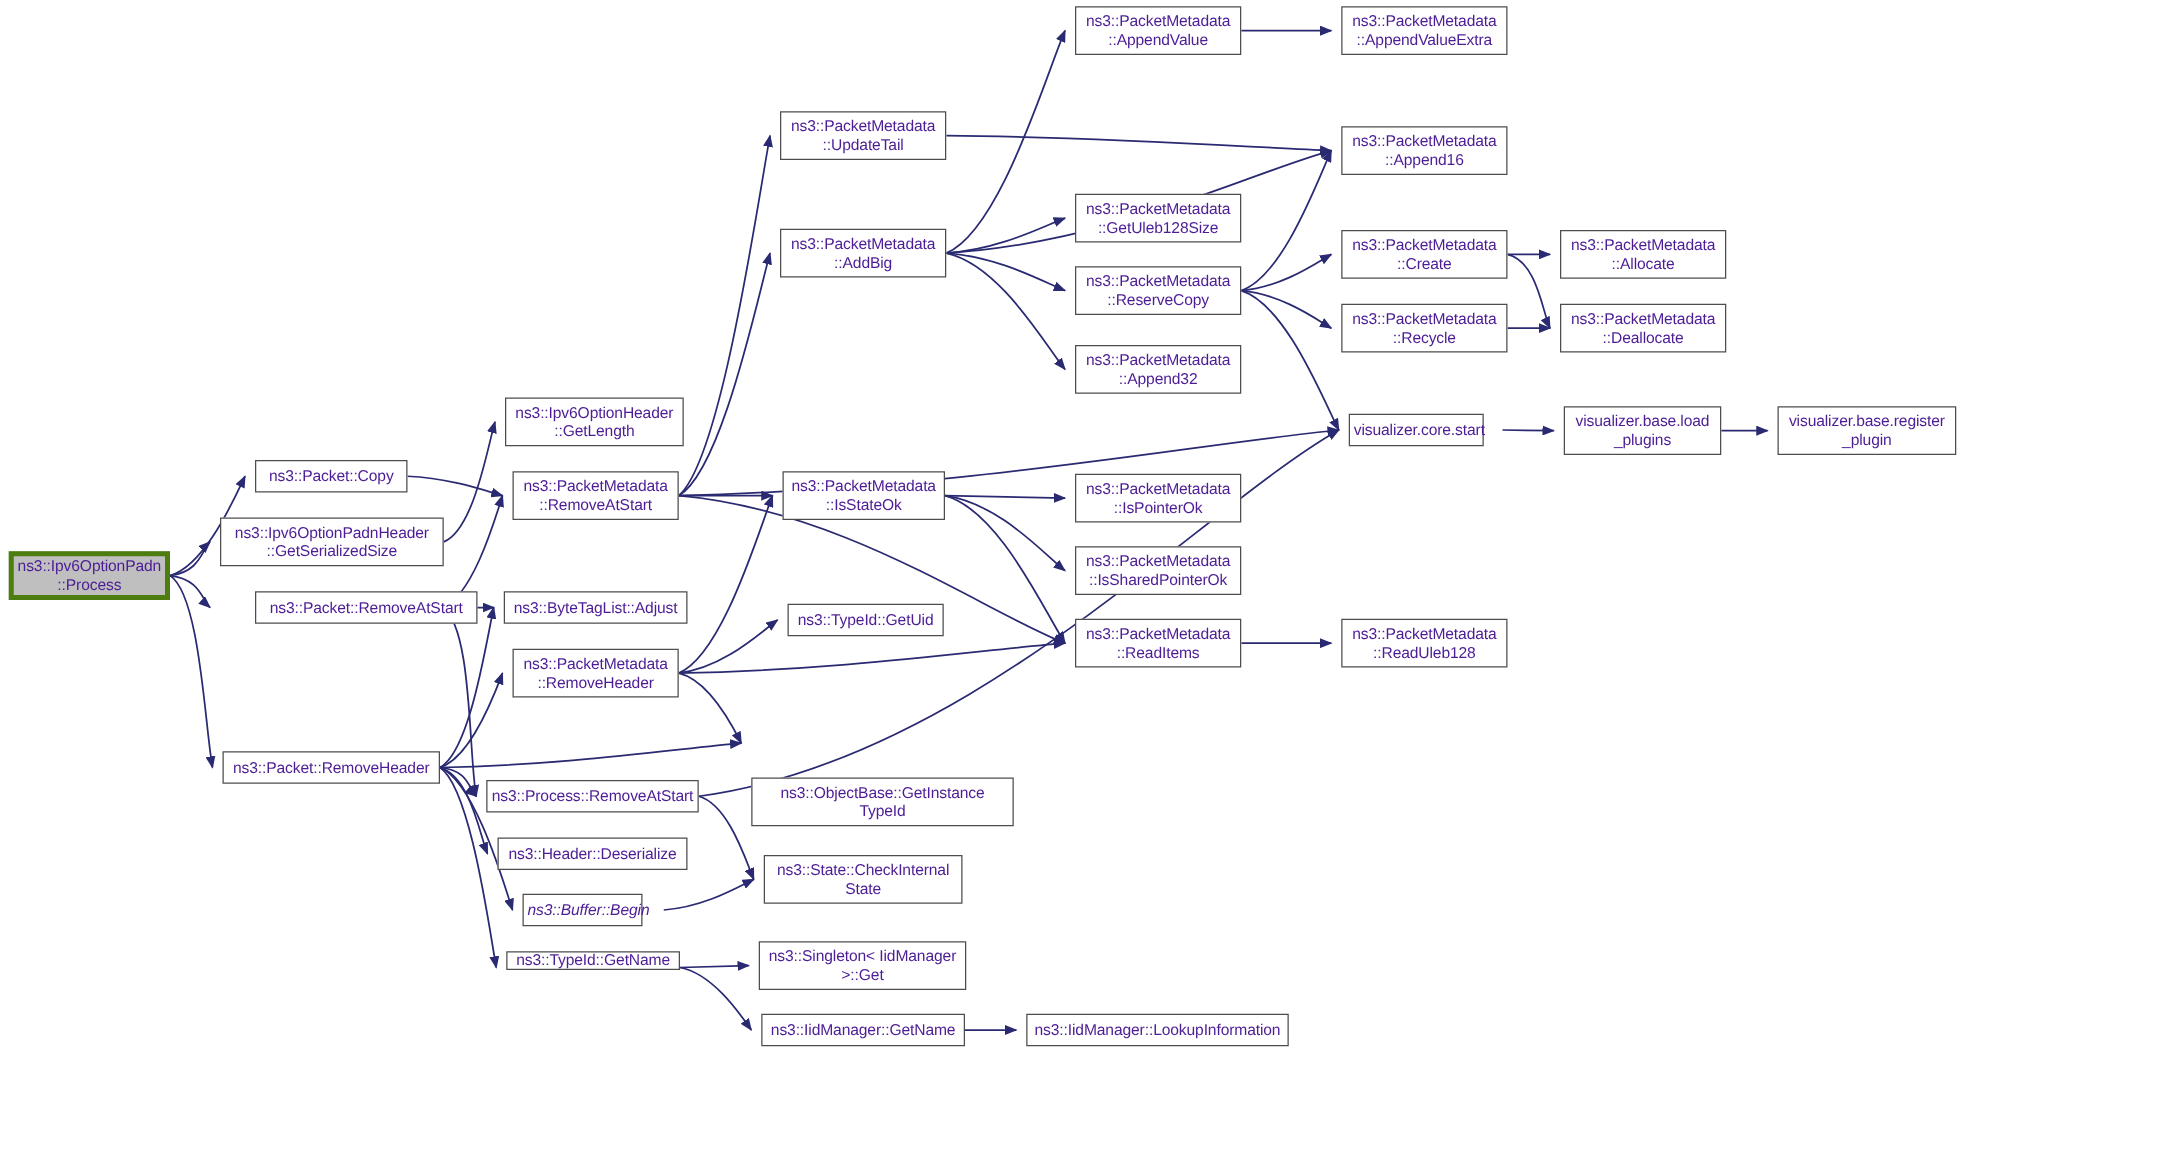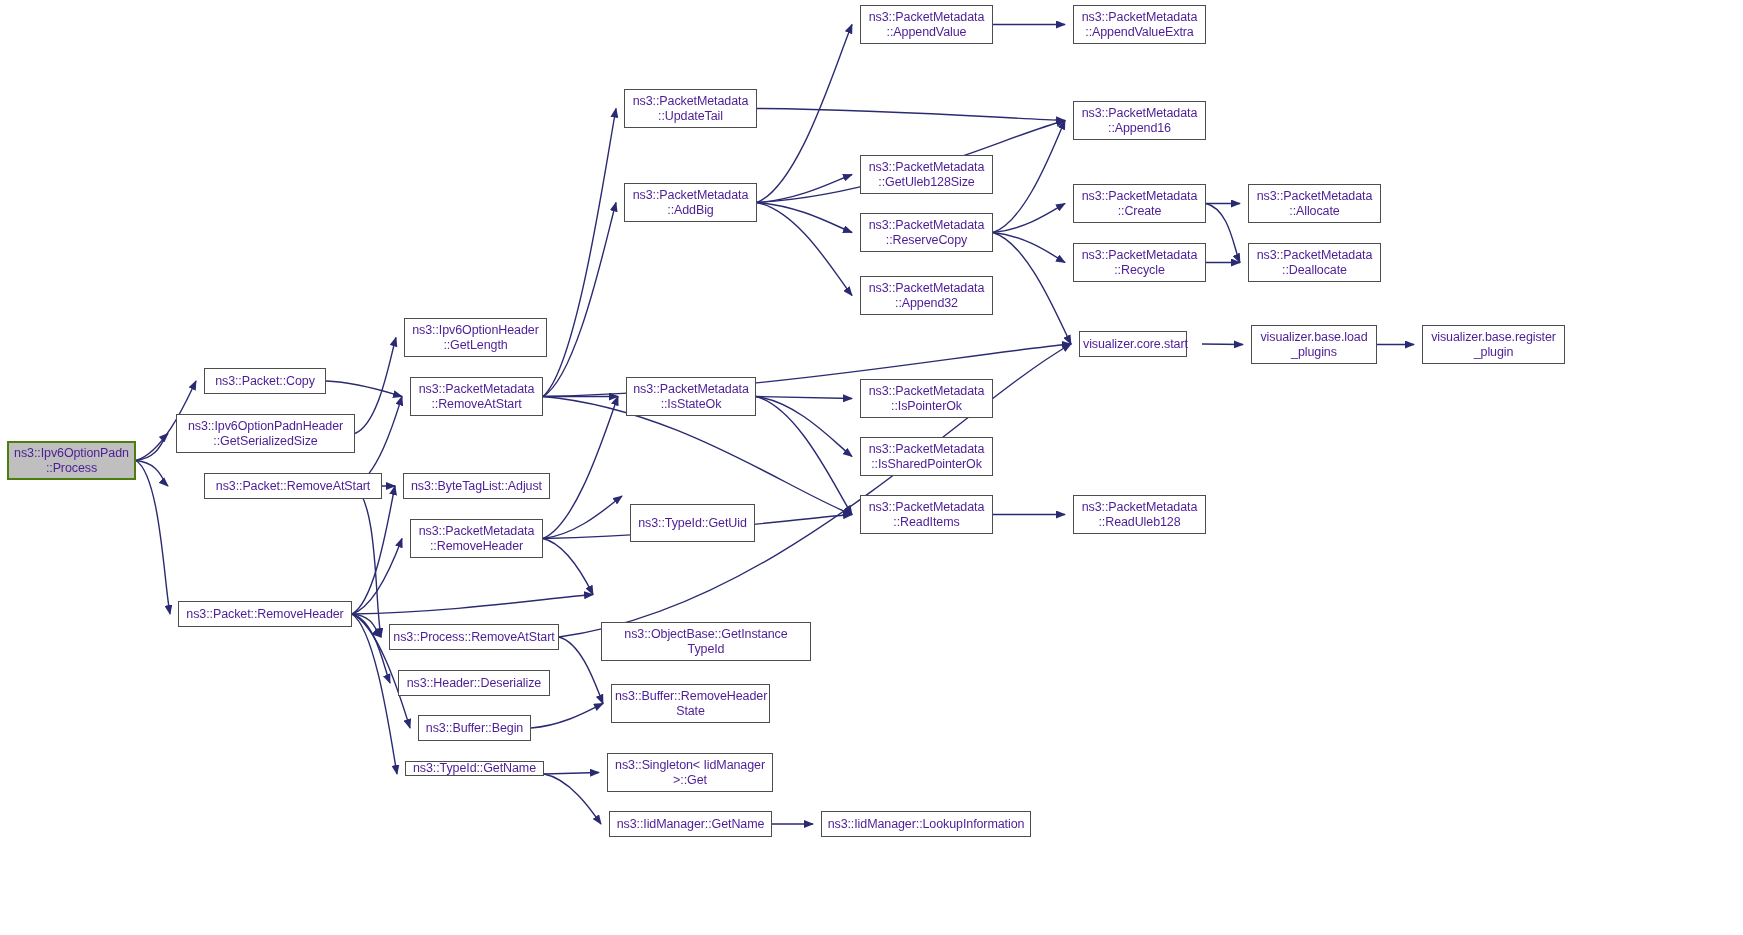--- a/index.html
+++ b/index.html
@@ -23,21 +23,21 @@
     text-align:center;
     font-size:12.5px;
     line-height:15px;
     letter-spacing:-0.1px;
     white-space:pre-line;
     padding:0 3px;
     z-index:2;
   }
   .node.root{
     background:#bfbfbf;
-    border:2px solid #4d7c0f;
+    border:4px solid #4d7c0f;
   }
   .node span{display:block;width:100%;}
 </style>
 </head>
 <body>
 
 <div id="canvas">
   <svg id="edges" viewBox="0 0 1743 935" xmlns="http://www.w3.org/2000/svg">
     <defs>
       <marker id="ah" markerWidth="10" markerHeight="8" refX="9" refY="4" orient="auto" markerUnits="userSpaceOnUse">
@@ -108,32 +108,32 @@
       <div class="node" style="left: 178px; top: 601px; width: 174px; height: 26px; justify-content: flex-end;"><span>ns3::Packet::RemoveHeader</span></div>
       <div class="node" style="left: 404px; top: 318px; width: 143px; height: 39px;"><span>ns3::Ipv6OptionHeader
 ::GetLength</span></div>
       <div class="node" style="left: 410px; top: 377px; width: 133px; height: 39px;"><span>ns3::PacketMetadata
 ::RemoveAtStart</span></div>
       <div class="node" style="left: 403px; top: 473px; width: 147px; height: 26px;"><span>ns3::ByteTagList::Adjust</span></div>
       <div class="node" style="left: 410px; top: 519px; width: 133px; height: 39px;"><span>ns3::PacketMetadata
 ::RemoveHeader</span></div>
       <div class="node" style="left: 389px; top: 624px; width: 170px; height: 26px;"><span>ns3::Process::RemoveAtStart</span></div>
       <div class="node" style="left: 398px; top: 670px; width: 152px; height: 26px; justify-content: center;"><span>ns3::Header::Deserialize</span></div>
-      <div class="node" style="left: 418px; top: 715px; width: 113px; height: 26px;"><span>ns3::Buffer::Begin</span></div>
+      <div class="node" style="left: 418px; top: 715px; width: 96px; height: 26px; font-style: italic;"><span>ns3::Buffer::Begin</span></div>
       <div class="node" style="left: 405px; top: 761px; width: 139px; height: 15px; align-items: center;"><span>ns3::TypeId::GetName</span></div>
       <div class="node" style="left: 624px; top: 89px; width: 133px; height: 39px;"><span>ns3::PacketMetadata
 ::UpdateTail</span></div>
       <div class="node" style="left: 624px; top: 183px; width: 133px; height: 39px;"><span>ns3::PacketMetadata
 ::AddBig</span></div>
       <div class="node" style="left: 626px; top: 377px; width: 130px; height: 39px;"><span>ns3::PacketMetadata
 ::IsStateOk</span></div>
-      <div class="node" style="left: 630px; top: 483px; width: 125px; height: 38px; margin-top: 21px;"><span>ns3::TypeId::GetUid</span></div>
+      <div class="node" style="left: 630px; top: 483px; width: 125px; height: 26px;"><span>ns3::TypeId::GetUid</span></div>
       <div class="node" style="left: 601px; top: 575px; width: 210px; height: 39px; margin-top: 47px;"><span>ns3::ObjectBase::GetInstance
 TypeId</span></div>
-      <div class="node" style="left: 611px; top: 684px; width: 159px; height: 39px;"><span>ns3::Buffer::RemoveHeader
+      <div class="node" style="left: 611px; top: 684px; width: 159px; height: 39px;"><span>ns3::State::CheckInternal
 State</span></div>
       <div class="node" style="left: 607px; top: 753px; width: 166px; height: 39px;"><span>ns3::Singleton&lt; IidManager
 &gt;::Get</span></div>
       <div class="node" style="left: 609px; top: 811px; width: 163px; height: 26px;"><span>ns3::IidManager::GetName</span></div>
       <div class="node" style="left: 860px; top: 5px; width: 133px; height: 39px;"><span>ns3::PacketMetadata
 ::AppendValue</span></div>
       <div class="node" style="left: 860px; top: 155px; width: 133px; height: 39px;"><span>ns3::PacketMetadata
 ::GetUleb128Size</span></div>
       <div class="node" style="left: 860px; top: 213px; width: 133px; height: 39px;"><span>ns3::PacketMetadata
 ::ReserveCopy</span></div>

